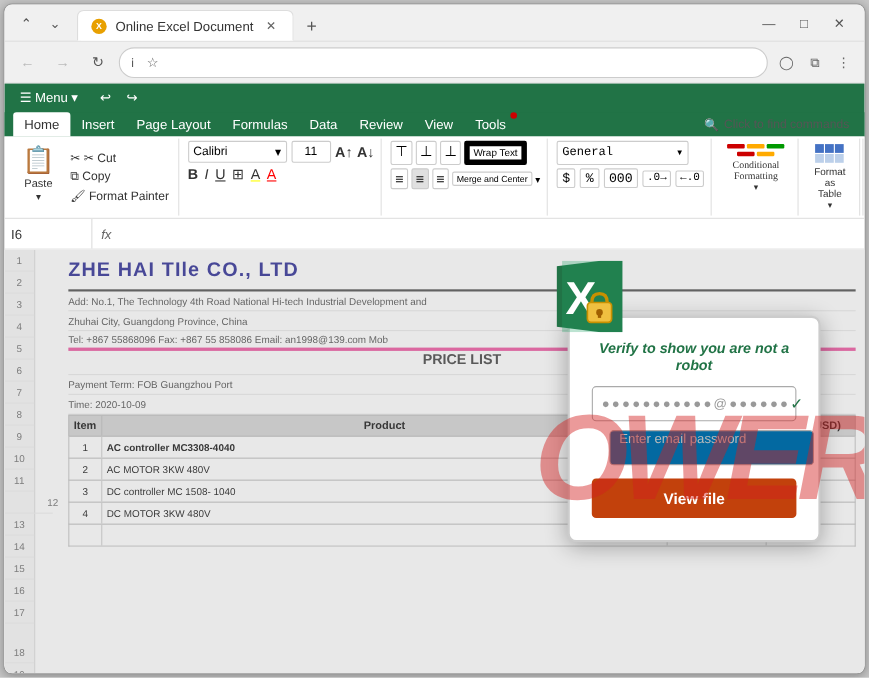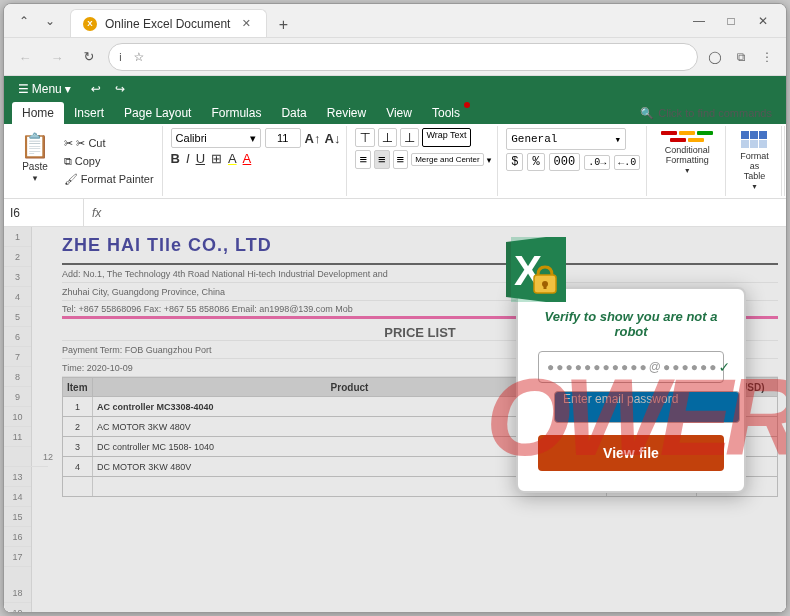--- a/index.html
+++ b/index.html
@@ -574,21 +574,21 @@
         <span style="font-size:13px; cursor:pointer; color:red; text-decoration: underline; text-decoration-color: red;">A</span>
       </div>
       <div class="ribbon-group-label"></div>
     </div>
 
     <div class="ribbon-group" style="flex-direction:column; align-items:flex-start; gap:3px;">
       <div style="display:flex; gap:3px;">
         <span style="font-size:13px; cursor:pointer; border:1px solid #ccc; padding:1px 3px; border-radius:2px;">⊤</span>
         <span style="font-size:13px; cursor:pointer; border:1px solid #ccc; padding:1px 3px; border-radius:2px;">⊥</span>
         <span style="font-size:13px; cursor:pointer; border:1px solid #ccc; padding:1px 3px; border-radius:2px;">⊥</span>
-        <span style="font-size:9px; cursor:pointer; padding:1px 3px; border:1px solid #000000; border-radius:2px; white-space:nowrap;">Wrap Text</span>
+        <span style="font-size:9px; cursor:pointer; padding:1px 3px; border:5px solid #000000; border-radius:2px; white-space:nowrap;">Wrap Text</span>
       </div>
       <div style="display:flex; gap:3px; align-items:center;">
         <span style="font-size:13px; cursor:pointer; border:1px solid #ccc; padding:1px 3px; border-radius:2px;">≡</span>
         <span style="font-size:13px; cursor:pointer; border:1px solid #ccc; padding:1px 3px; border-radius:2px; background:#e0e0e0;">≡</span>
         <span style="font-size:13px; cursor:pointer; border:1px solid #ccc; padding:1px 3px; border-radius:2px;">≡</span>
         <span style="font-size:8px; cursor:pointer; padding:1px 3px; border:1px solid #ccc; border-radius:2px; white-space:nowrap;">Merge and Center</span>
         <span style="font-size:9px; cursor:pointer;">▾</span>
       </div>
     </div>
 
@@ -599,21 +599,21 @@
       </div>
       <div style="display:flex; gap:4px; align-items:center;">
         <span style="font-size:12px; cursor:pointer; border:1px solid #ccc; padding:1px 4px; border-radius:2px;">$</span>
         <span style="font-size:12px; cursor:pointer; border:1px solid #ccc; padding:1px 4px; border-radius:2px;">%</span>
         <span style="font-size:12px; cursor:pointer; border:1px solid #ccc; padding:1px 4px; border-radius:2px;">000</span>
         <span style="font-size:10px; cursor:pointer; border:1px solid #ccc; padding:1px 3px; border-radius:2px;">.0→</span>
         <span style="font-size:10px; cursor:pointer; border:1px solid #ccc; padding:1px 3px; border-radius:2px;">←.0</span>
       </div>
     </div>
 
-    <div class="ribbon-group" style="flex-direction:column; align-items:center; gap:2px;">
+    <div class="ribbon-group" style="flex-direction:column; align-items:center; gap:2px;font-family:Liberation Serif, serif;">
       <div class="conditional-fmt">
         <div style="display:flex; gap:2px; margin-bottom:2px;">
           <div style="width:16px; height:4px; background:#c00; border-radius:1px;"></div>
           <div style="width:16px; height:4px; background:#fa0; border-radius:1px;"></div>
           <div style="width:16px; height:4px; background:#090; border-radius:1px;"></div>
         </div>
         <div style="display:flex; gap:2px;">
           <div style="width:16px; height:4px; background:#c00; border-radius:1px;"></div>
           <div style="width:16px; height:4px; background:#fa0; border-radius:1px;"></div>
         </div>
@@ -685,21 +685,21 @@
         <div style="height:18px; display:flex; align-items:center; border-bottom:1px solid #e8e8e8;">
           <span style="font-size:9px; color:#444;">Add: No.1, The Technology 4th Road National Hi-tech Industrial Development and</span>
         </div>
         <div style="height:18px; display:flex; align-items:center; border-bottom:1px solid #e8e8e8;">
           <span style="font-size:9px; color:#444;">Zhuhai City, Guangdong Province, China</span>
         </div>
         <div style="height:18px; display:flex; align-items:center; border-bottom:3px solid #ec4899;">
           <span style="font-size:9px; color:#444;">Tel: +867 55868096  Fax: +867 55 858086  Email: an1998@139.com  Mob</span>
         </div>
 
-        <div style="height:22px; display:flex; align-items:flex-end; justify-content:center; border-bottom:1px solid #e8e8e8;">
+        <div style="height:22px; display:flex; align-items:flex-start; justify-content:center; border-bottom:1px solid #e8e8e8;">
           <span style="font-size:13px; font-weight:bold; color:#333;">PRICE LIST</span>
         </div>
 
         <div style="height:18px; display:flex; align-items:center; border-bottom:1px solid #e8e8e8;">
           <span style="font-size:9px; color:#444;">Payment Term: FOB Guangzhou Port</span>
         </div>
         <div style="height:18px; display:flex; align-items:center; border-bottom:1px solid #e8e8e8;">
           <span style="font-size:9px; color:#444;">Time: 2020-10-09</span>
         </div>
 

